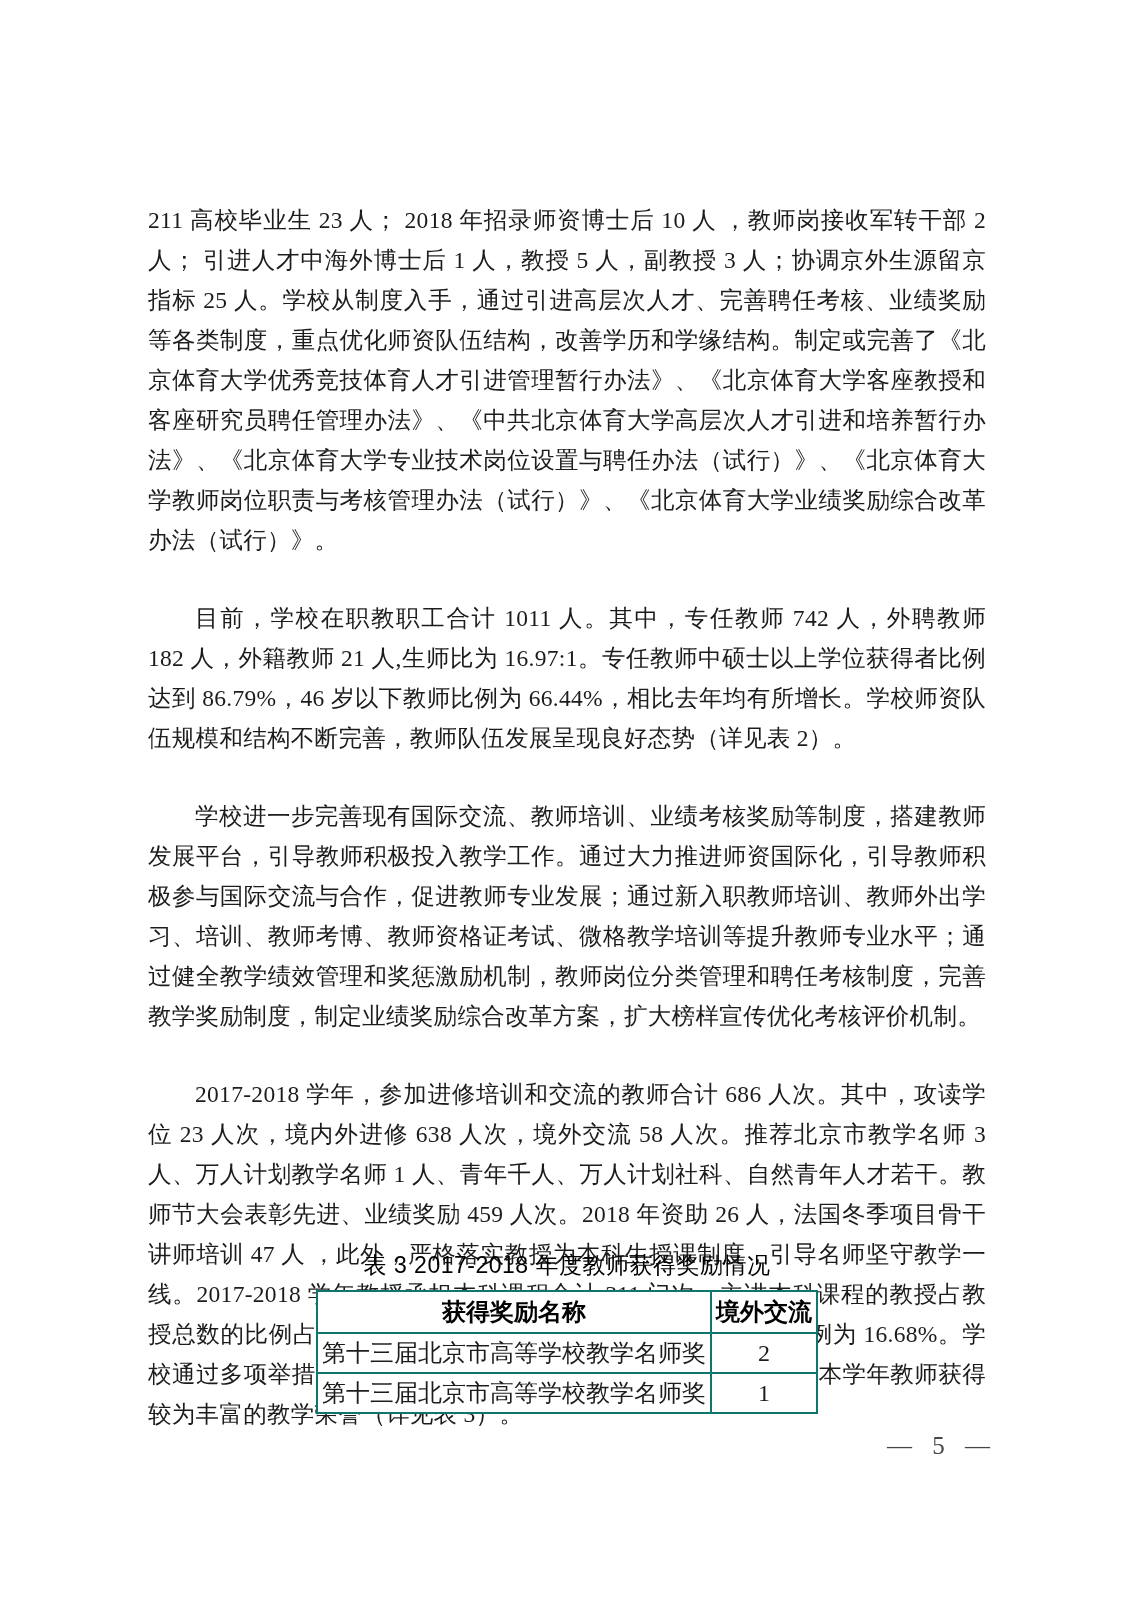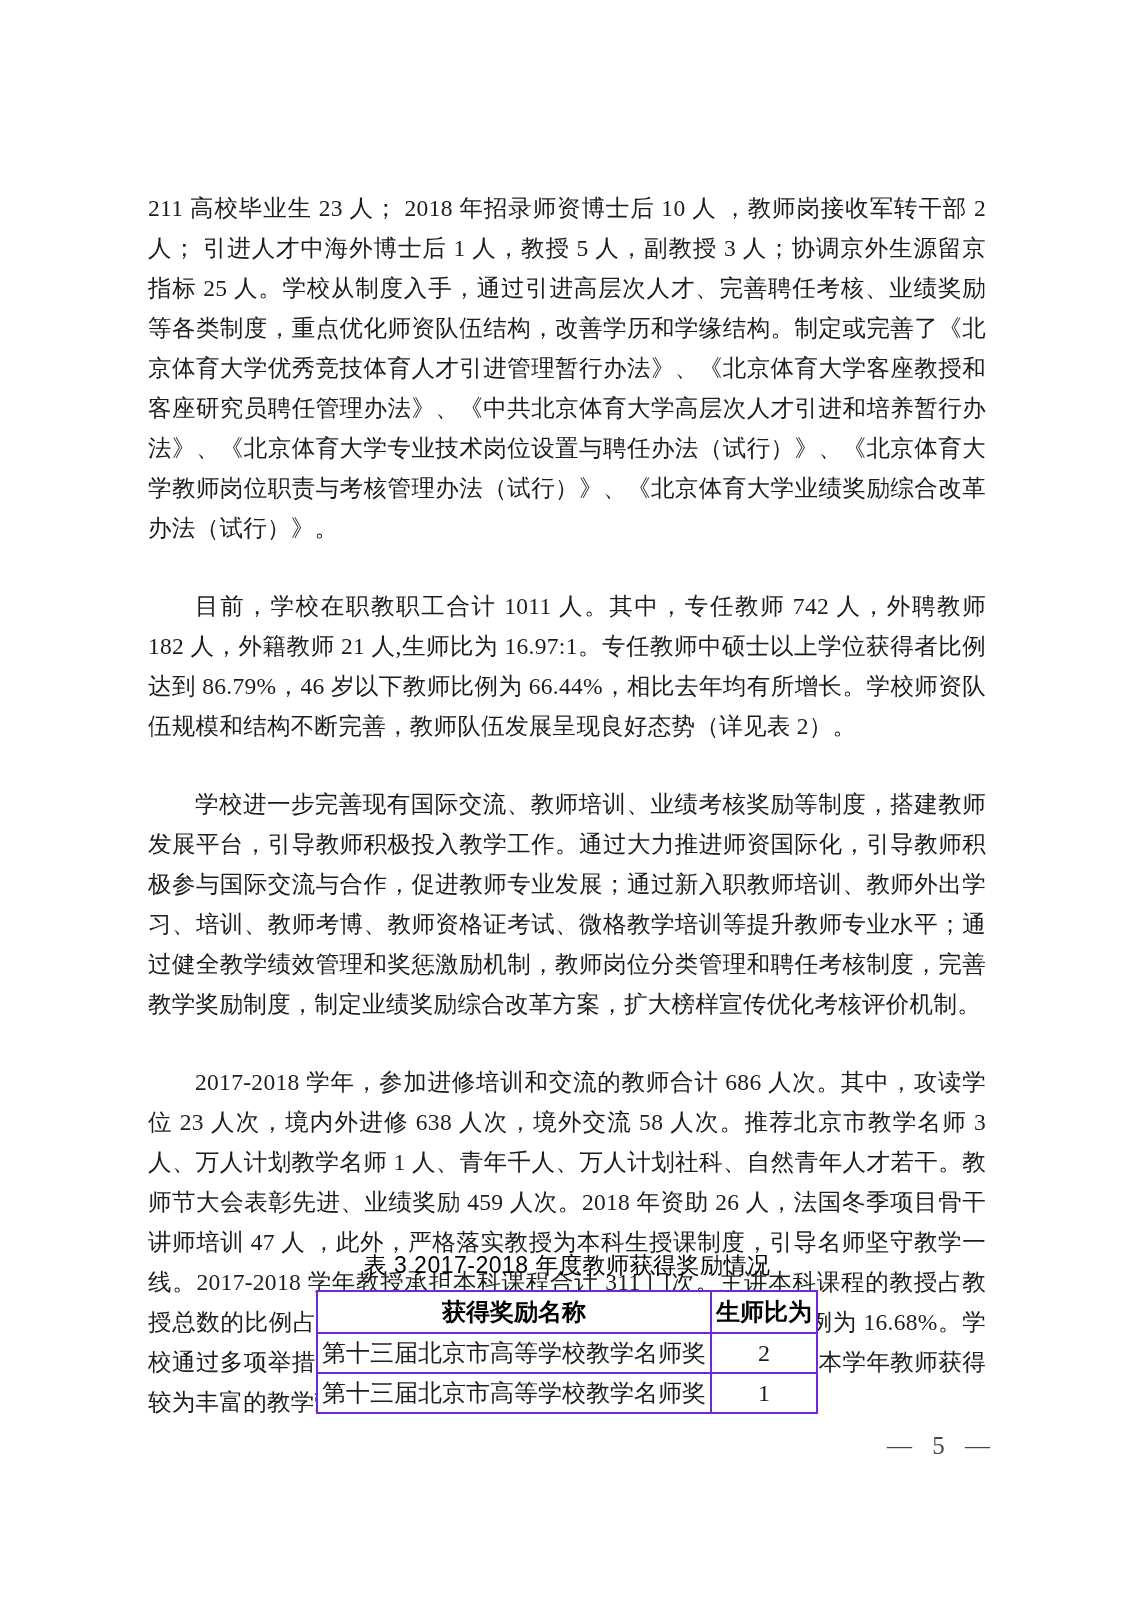--- a/index.html
+++ b/index.html
@@ -8,21 +8,21 @@
     width: 1131px;
     height: 1600px;
     background: #ffffff;
     overflow: hidden;
     font-family: "Liberation Serif", serif;
     color: #1c1c1c;
   }
   .content {
     position: absolute;
     left: 148px;
-    top: 188px;
+    top: 200px;
     width: 838px;
   }
   .para {
     font-size: 23.5px;
     line-height: 40px;
     text-align: justify;
     margin: 0;
     letter-spacing: 0.3px;
     color: #1c1c1c;
   }
@@ -51,21 +51,21 @@
     margin: 0 0 9px 0;
     letter-spacing: 0.5px;
   }
   table.awards {
     border-collapse: collapse;
     margin: 0 auto;
     table-layout: fixed;
     background: #ffffff;
   }
   .awards th, .awards td {
-    border: 2px solid #6d28d9;
+    border: 2px solid #0f766e;
     padding: 0 4px;
     overflow: hidden;
     white-space: nowrap;
   }
   .awards th {
     font-family: "Liberation Sans", sans-serif;
     font-weight: 700;
     font-size: 24px;
     height: 40px;
     color: #000000;
@@ -102,21 +102,21 @@
     <p class="para indent">学校进一步完善现有国际交流、教师培训、业绩考核奖励等制度，搭建教师发展平台，引导教师积极投入教学工作。通过大力推进师资国际化，引导教师积极参与国际交流与合作，促进教师专业发展；通过新入职教师培训、教师外出学习、培训、教师考博、教师资格证考试、微格教学培训等提升教师专业水平；通过健全教学绩效管理和奖惩激励机制，教师岗位分类管理和聘任考核制度，完善教学奖励制度，制定业绩奖励综合改革方案，扩大榜样宣传优化考核评价机制。</p>
     <p class="para indent">2017-2018 学年，参加进修培训和交流的教师合计 686 人次。其中，攻读学位 23 人次，境内外进修 638 人次，境外交流 58 人次。推荐北京市教学名师 3 人、万人计划教学名师 1 人、青年千人、万人计划社科、自然青年人才若干。教师节大会表彰先进、业绩奖励 459 人次。2018 年资助 26 人，法国冬季项目骨干讲师培训 47 人 ，此外，严格落实教授为本科生授课制度，引导名师坚守教学一线。2017-2018 学年教授承担本科课程合计 311 门次。主讲本科课程的教授占教授总数的比例占 83.33%。教授讲授本科课程占课程总门次的比例为 16.68%。学校通过多项举措，提升教师工作积极性、专业水平和教学水平，本学年教师获得较为丰富的教学荣誉（详见表 3）。</p>
   </div>
 
   <div class="table-block">
     <div class="table-caption">表 3 2017-2018 年度教师获得奖励情况</div>
     <table class="awards">
       <thead>
         <tr>
           <th class="col-name">获得奖励名称</th>
-          <th class="col-count">生师比为</th>
+          <th class="col-count">境外交流</th>
         </tr>
       </thead>
       <tbody>
         <tr>
           <td class="col-name">第十三届北京市高等学校教学名师奖</td>
           <td class="col-count">2</td>
         </tr>
         <tr>
           <td class="col-name">第十三届北京市高等学校教学名师奖</td>
           <td class="col-count">1</td>

